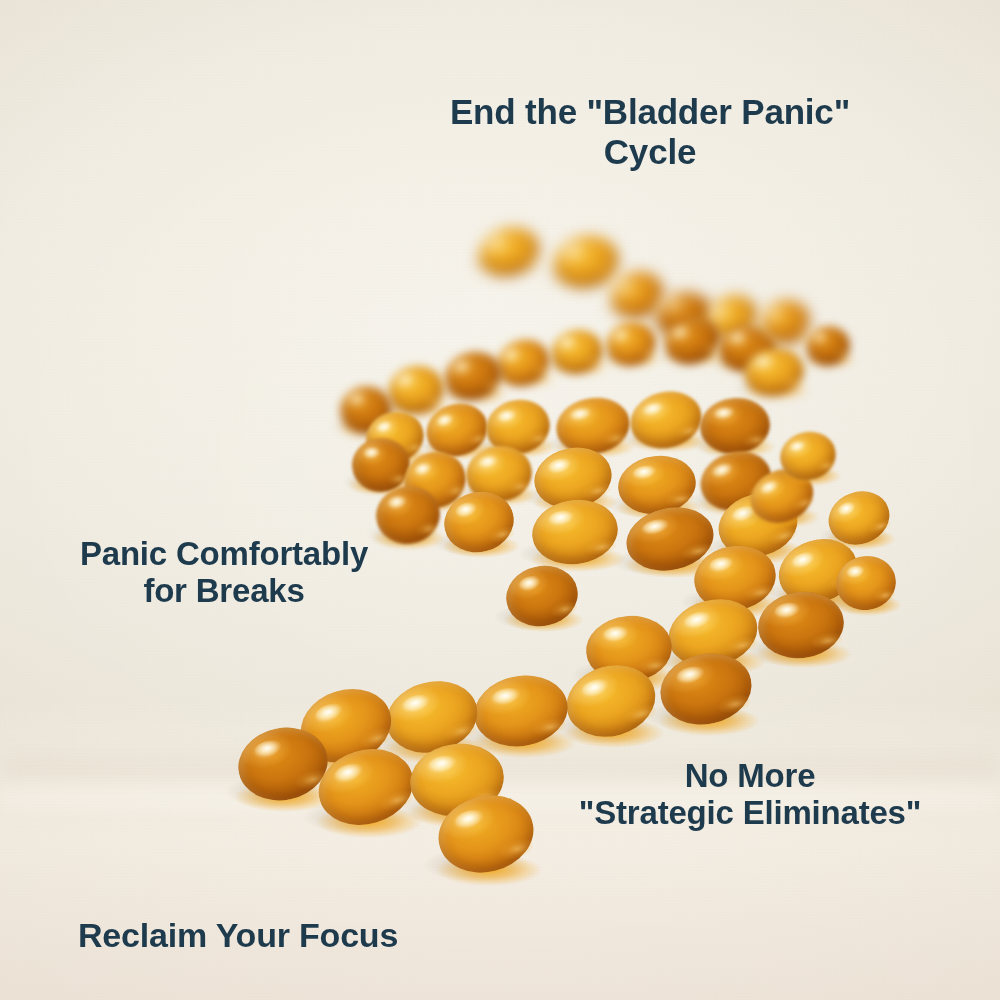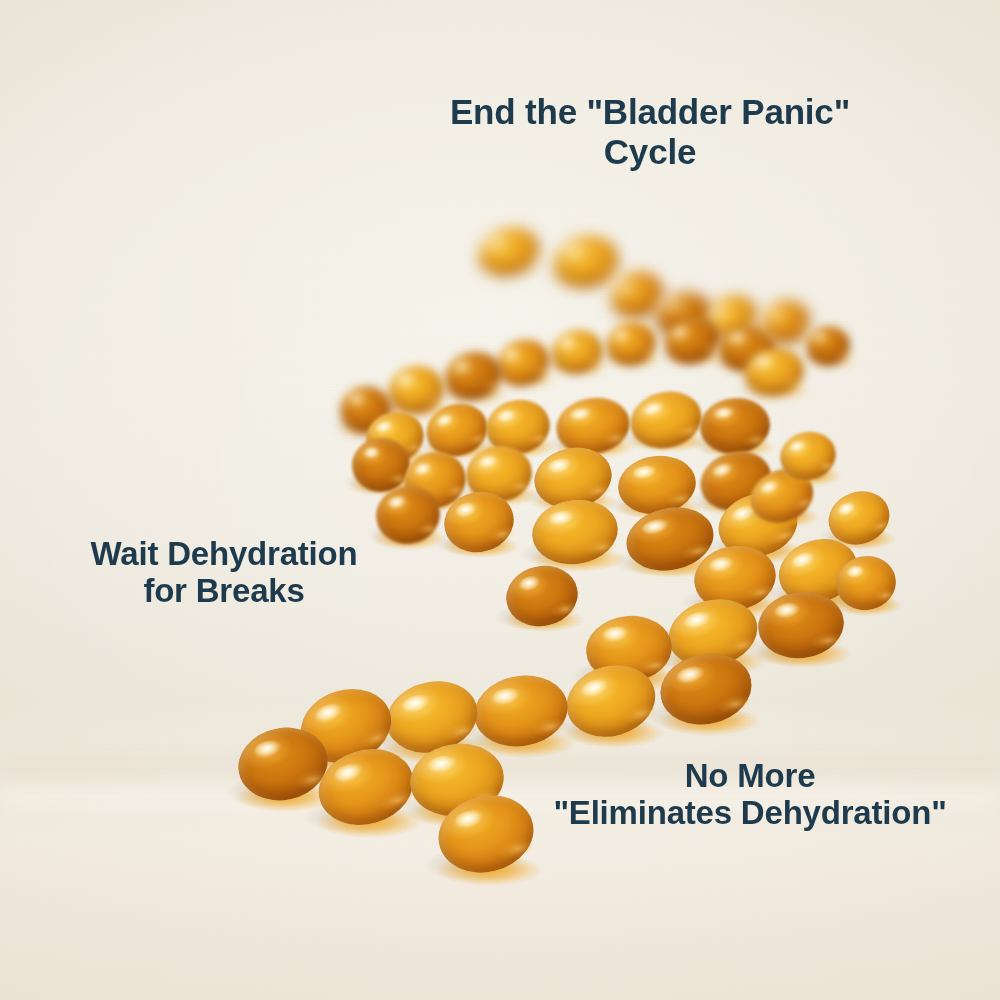--- a/index.html
+++ b/index.html
@@ -426,20 +426,21 @@
         <div class="shadow" style="left: -11.6px; top: 38px; width: 80px; height: 26px;"></div>
         <div class="caustic" style="left: -2px; top: 42px; width: 80px; height: 24px;"></div>
         <div class="pill deep" style="left: 0px; top: 0px; width: 72px; height: 60px; transform: rotate(-12deg);"></div>
       </div>
     </div>
 
   <div class="headline" id="txt-bladder">End the "Bladder Panic"
 Cycle</div>
 
 
-  <div class="headline" id="txt-breaks">Wait Dehydration
+  <div class="headline" id="txt-breaks">Panic Comfortably
 for Breaks</div>
 
   <div class="headline" id="txt-dehydr">No More
-"Eliminates Dehydration"</div>
-
+"Strategic Eliminates"</div>
+
+  <div class="headline" id="txt-focus">Reclaim Your Focus</div>
 
 </div>
 
 </body></html>

